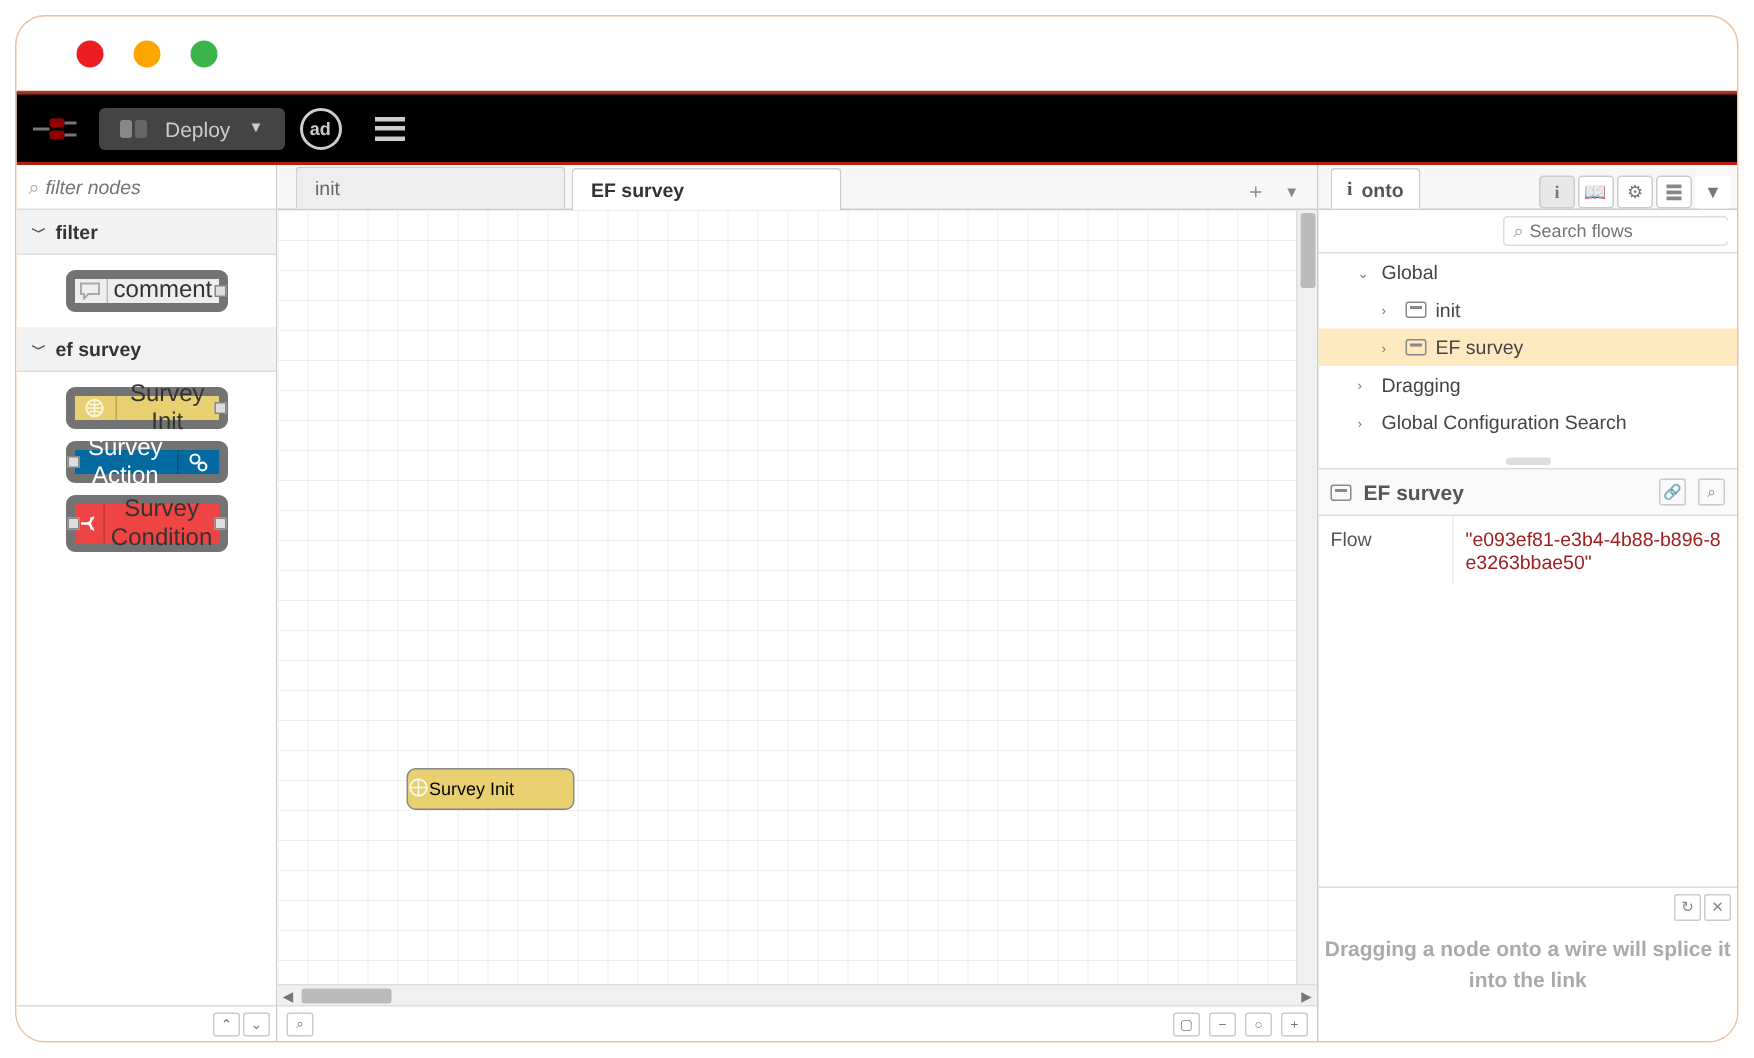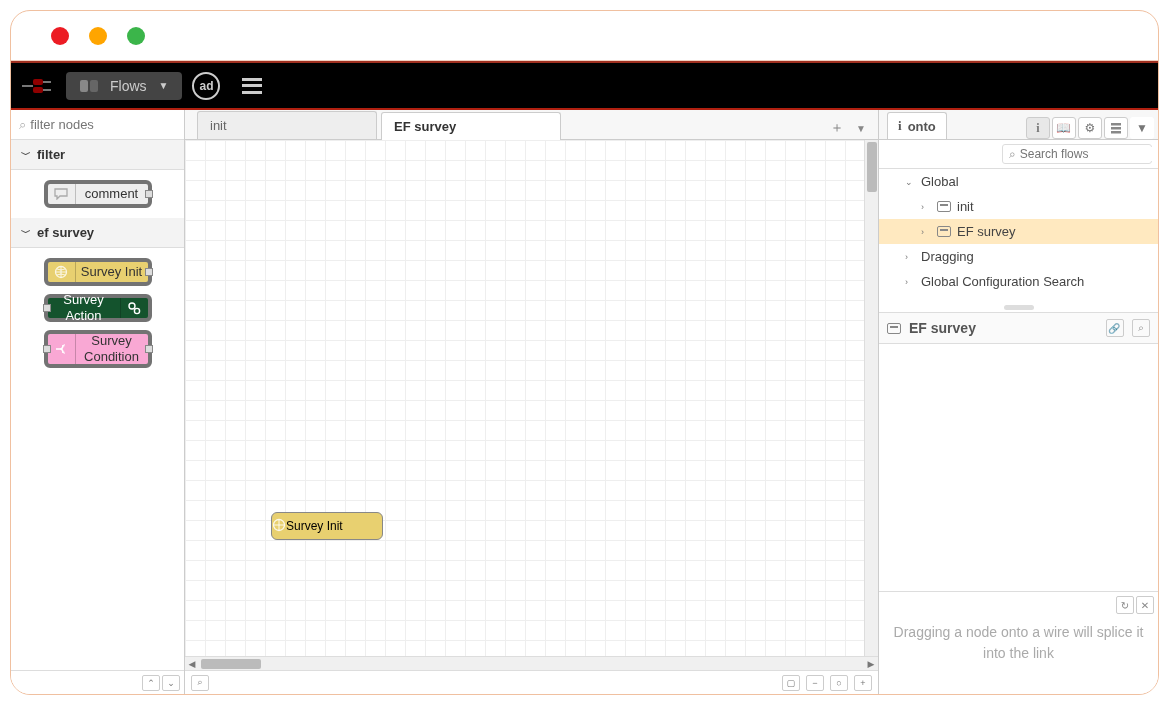--- a/index.html
+++ b/index.html
@@ -117,20 +117,21 @@
       padding: 4px 8px;
       border-bottom: 1px solid #ddd;
       height: 30px;
     }
     .palette-filter input {
       border: none;
       outline: none;
       font-size: 13px;
       color: #888;
       width: 100%;
+      font-style: italic;
     }
     .search-glyph { color:#aaa; margin-right:4px; font-size:13px;}
     
     .category-header {
       background: #f3f3f3;
       padding: 7px 10px;
       font-size: 13px;
       color: #333;
       font-weight: 600;
       border-bottom: 1px solid #ddd;
@@ -144,25 +145,25 @@
       padding: 10px 14px;
       display: flex;
       flex-direction: column;
       gap: 8px;
       align-items:center;
     }
     
     .node {
       width: 108px;
       height: 28px;
-      border: 4px solid #737373;
+      border: 6px solid #737373;
       border-radius: 6px;
       display: flex;
       align-items: center;
-      font-size: 13px;
+      font-size: 16px;
       color: #333;
       position: relative;
       cursor: grab;
     }
     .node-big { height: 38px; }
     .node .icon-part {
       width: 28px;
       height: 100%;
       border-right: 1px solid rgba(0,0,0,0.2);
       display:flex;
@@ -183,22 +184,22 @@
       border: 1px solid #888;
       position: absolute;
       top: 50%;
       transform: translateY(-50%);
     }
     .port.out { right: -5px; }
     .port.in { left: -5px; }
     
     .node-comment { background: #eee; }
     .node-survey-init { background: #e8d070; }
-    .node-survey-action { background: #14532d; color:#fff;}
-    .node-survey-condition { background: #f9a8d4; }
+    .node-survey-action { background: #0369a1; color:#fff;}
+    .node-survey-condition { background: #ef4444; }
     
     .palette-footer {
       margin-top: auto;
       height: 24px;
       border-top: 1px solid #ddd;
       display:flex;
       justify-content:flex-end;
       align-items:center;
       padding: 0 4px;
       gap:2px;
@@ -462,20 +463,21 @@
        width:18px; height:18px; border:1px solid #ccc; border-radius:2px;
        font-size:10px; display:flex; align-items:center; justify-content:center;
        color:#888; background:#fff; cursor:pointer;
     }
     .tip-text {
       padding: 30px 4px;
       text-align:center;
       color:#aaa;
       font-size:14px;
       line-height:1.5;
+      font-weight:bold;
     }
   </style>
 </head>
 <body>
 
 <div class="window-frame">
 
   <div class="titlebar">
     <div class="traffic-light red"></div>
     <div class="traffic-light yellow"></div>
@@ -487,21 +489,21 @@
       <path d="M1 9 H12" stroke="#777" stroke-width="2" fill="none"></path>
       <rect x="12" y="2" width="10" height="6" rx="2" fill="#8f0000"></rect>
       <rect x="12" y="10" width="10" height="6" rx="2" fill="#8f0000"></rect>
       <path d="M22 5 H30 M22 13 H30" stroke="#777" stroke-width="2" fill="none"></path>
     </svg>
     <div class="deploy-btn">
       <svg class="deploy-split-icon" viewBox="0 0 18 12">
         <rect x="0" y="0" width="8" height="12" rx="2" fill="#888"></rect>
         <rect x="10" y="0" width="8" height="12" rx="2" fill="#666"></rect>
       </svg>
-      <span>Flows</span>
+      <span>Deploy</span>
       <span style="font-size:10px;">▼</span>
     </div>
     <div class="ad-badge">
       <span>ad</span>
     </div>
     <div class="menu-icon">
       <span></span>
         <span></span>
         <span></span>
     </div>
@@ -676,20 +678,24 @@
           <span>Global Configuration Search</span>
         </div>
       </div>
 
       <div class="detail-header">
         <span class="flow-icon"></span>
         <span class="title">EF survey</span>
         <div class="tiny-btn">🔗</div>
         <div class="tiny-btn">⌕</div>
       </div>
+      <div class="detail-table">
+        <div class="key">Flow</div>
+        <div class="val">"e093ef81-e3b4-4b88-b896-8e3263bbae50"</div>
+      </div>
 
       <div class="tips-panel">
         <div class="tips-controls">
           <div class="tiny-btn">↻</div>
           <div class="tiny-btn">✕</div>
         </div>
         <div class="tip-text">Dragging a node onto a wire will splice it into the link</div>
       </div>
     </div>
 

